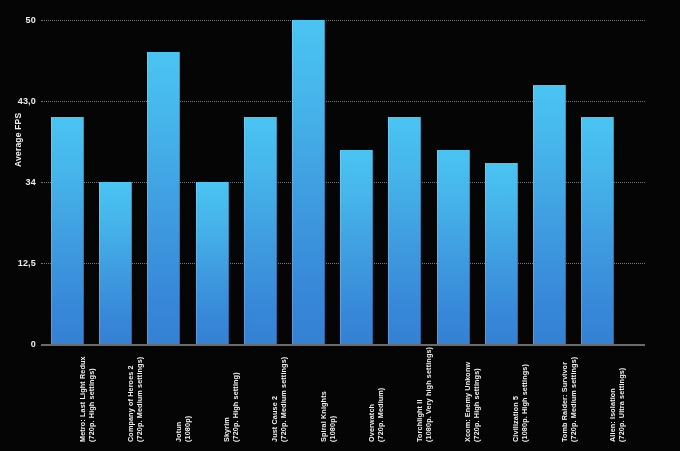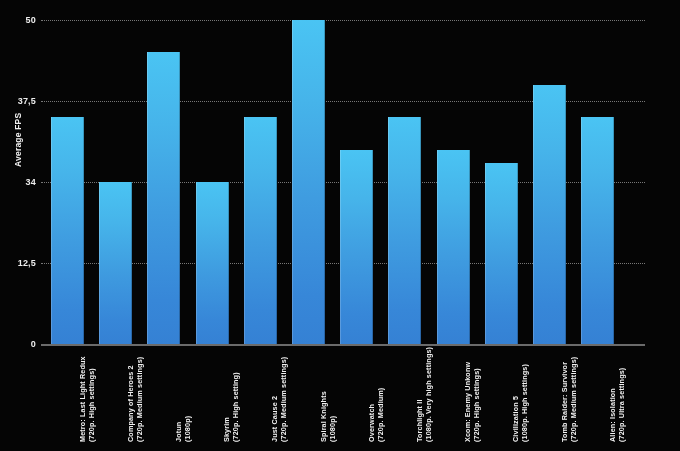--- a/index.html
+++ b/index.html
@@ -155,21 +155,21 @@
 
   <div id="plot-area">
       <div class="gridline" style="top: 0px;"></div>
       <div class="gridline" style="top: 81px;"></div>
       <div class="gridline" style="top: 162px;"></div>
       <div class="gridline" style="top: 243px;"></div>
     </div>
 
   <div id="tick-label-layer">
       <div class="tick-label" style="top: 0px;">50</div>
-      <div class="tick-label" style="top: 81px;">37,5</div>
+      <div class="tick-label" style="top: 81px;">43,0</div>
       <div class="tick-label" style="top: 162px;">34</div>
       <div class="tick-label" style="top: 243px;">12,5</div>
       <div class="tick-label" style="top: 324px;">0</div>
     </div>
 
   <div id="baseline"></div>
 
   <div id="bars-layer">
       <div class="bar" title="Metro: Last Light Redux (720p. High settings): 35" style="left: 10px; height: 226.8px; width: 33px;"></div>
       <div class="bar" title="Company of Heroes 2 (720p. Medium settings): 25" style="left: 58.2px; height: 162px; width: 33px;"></div>

